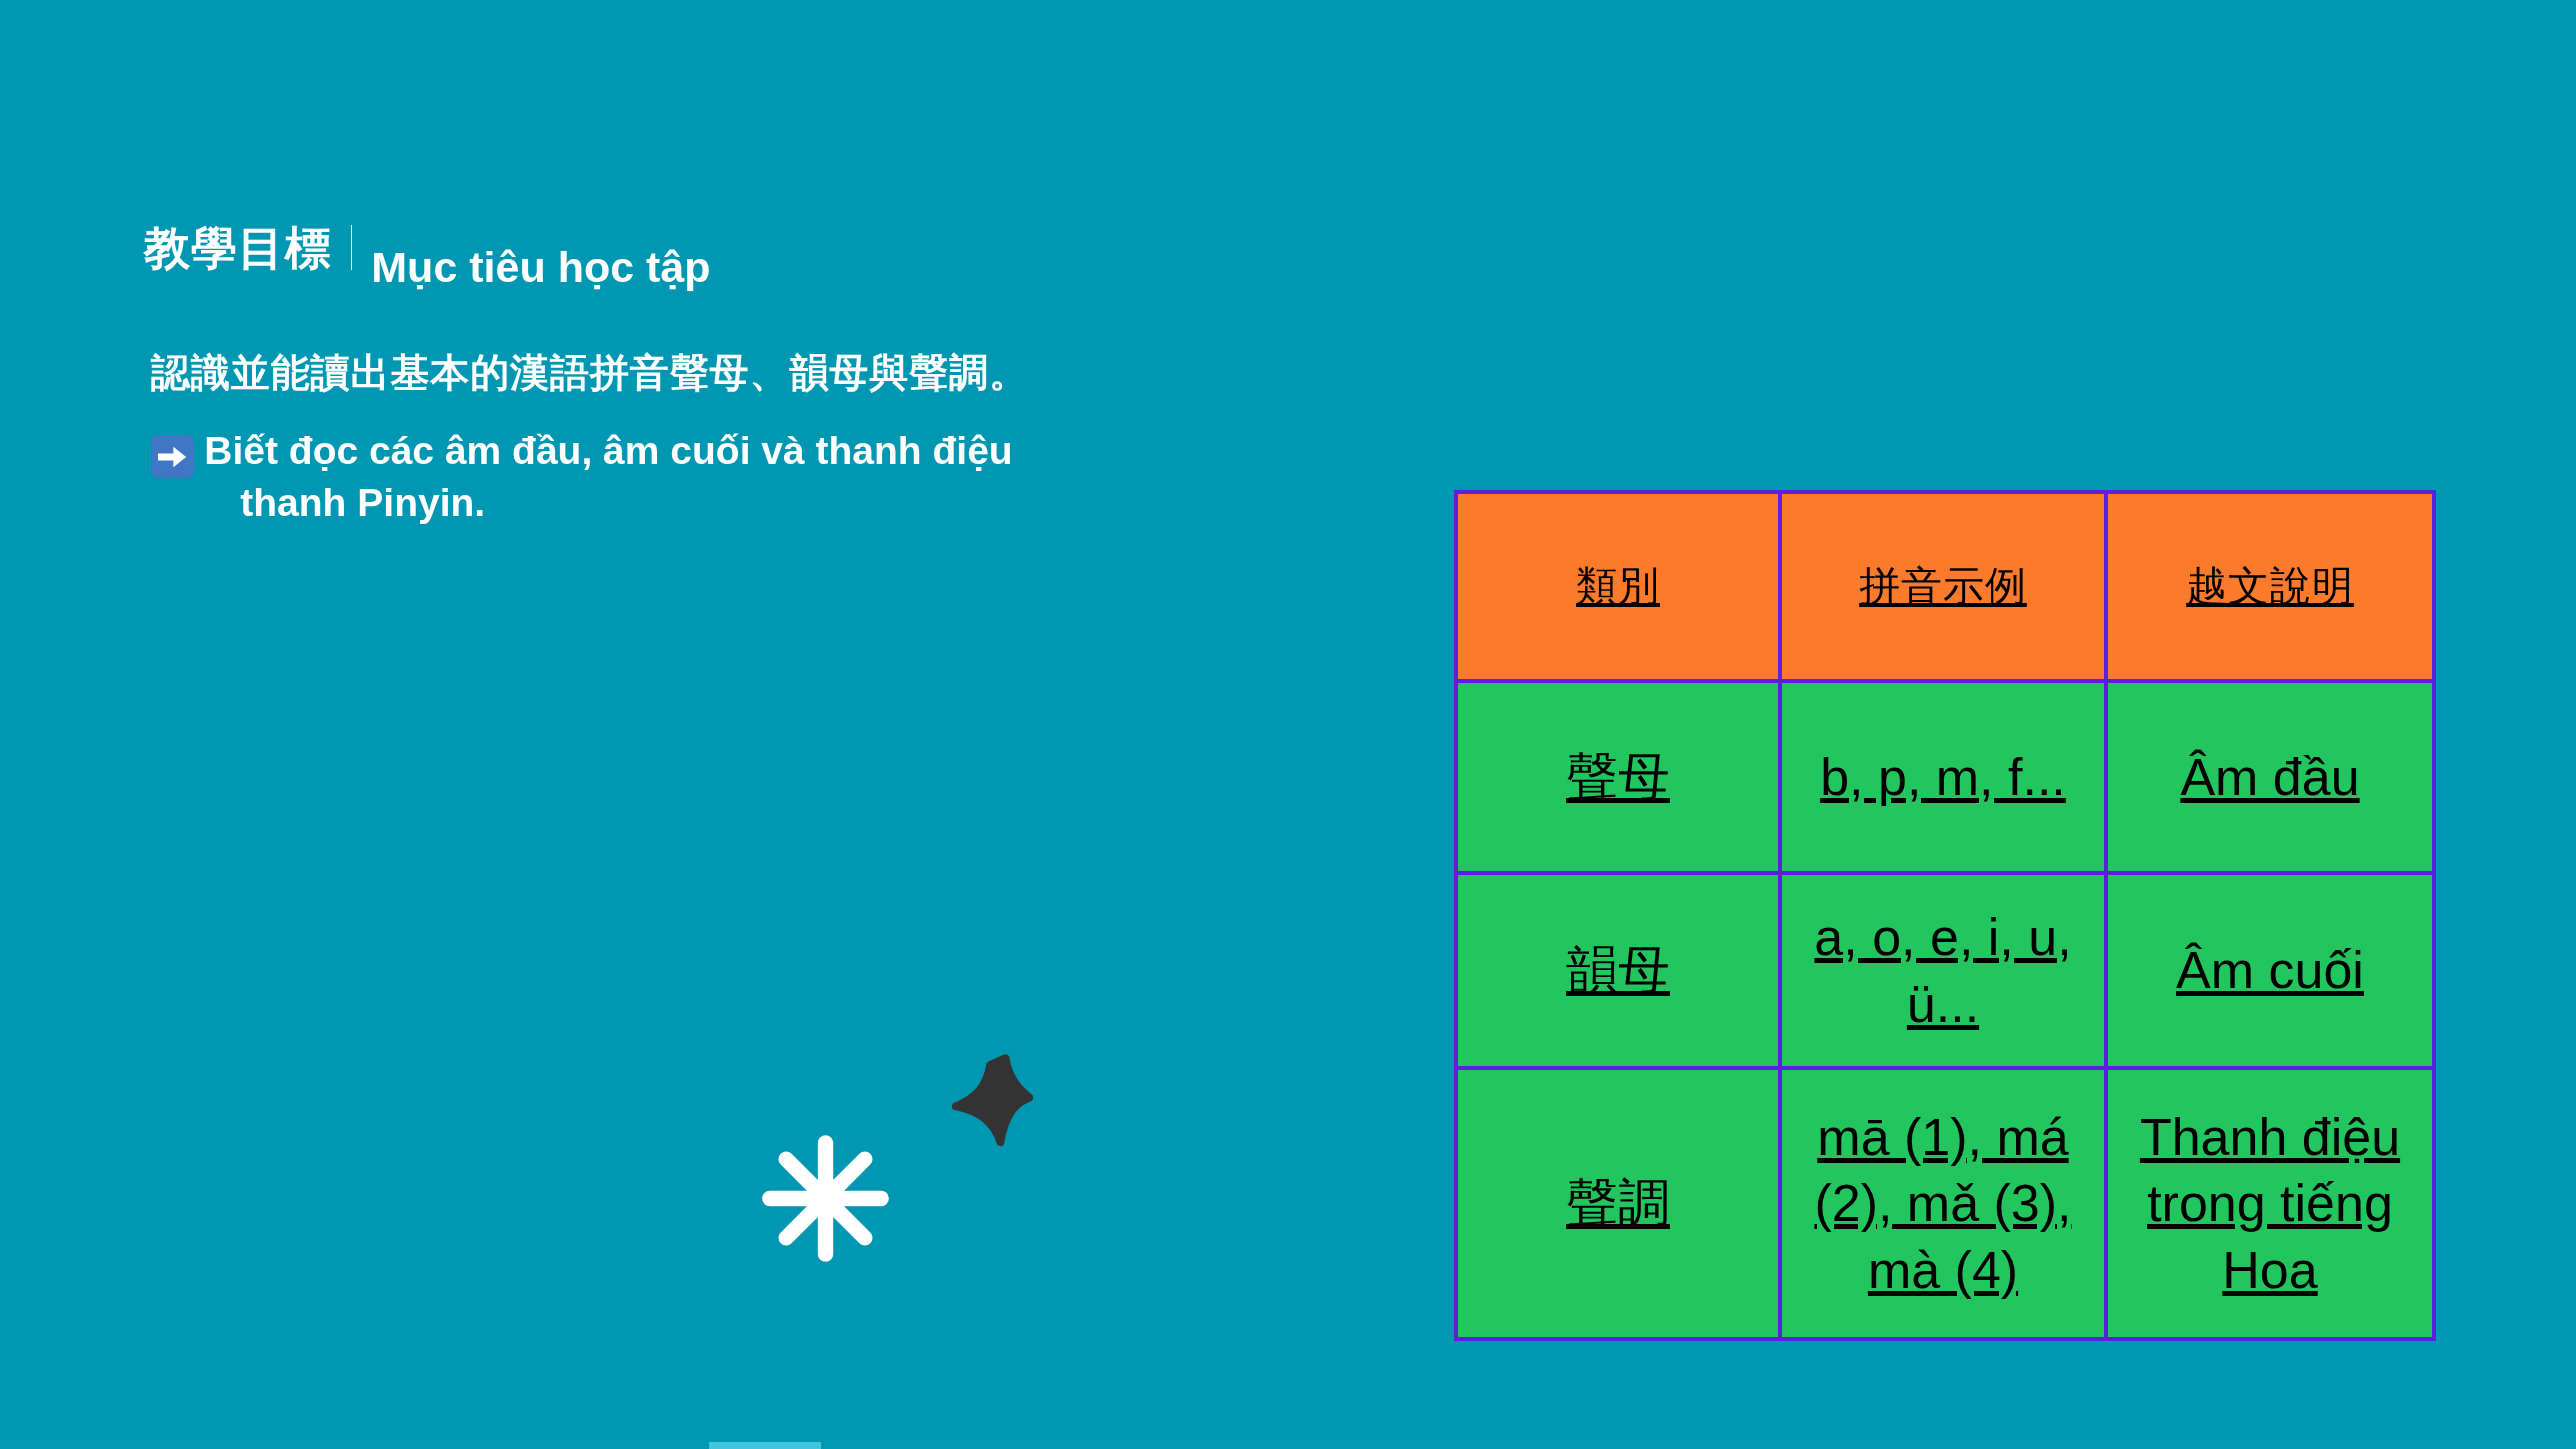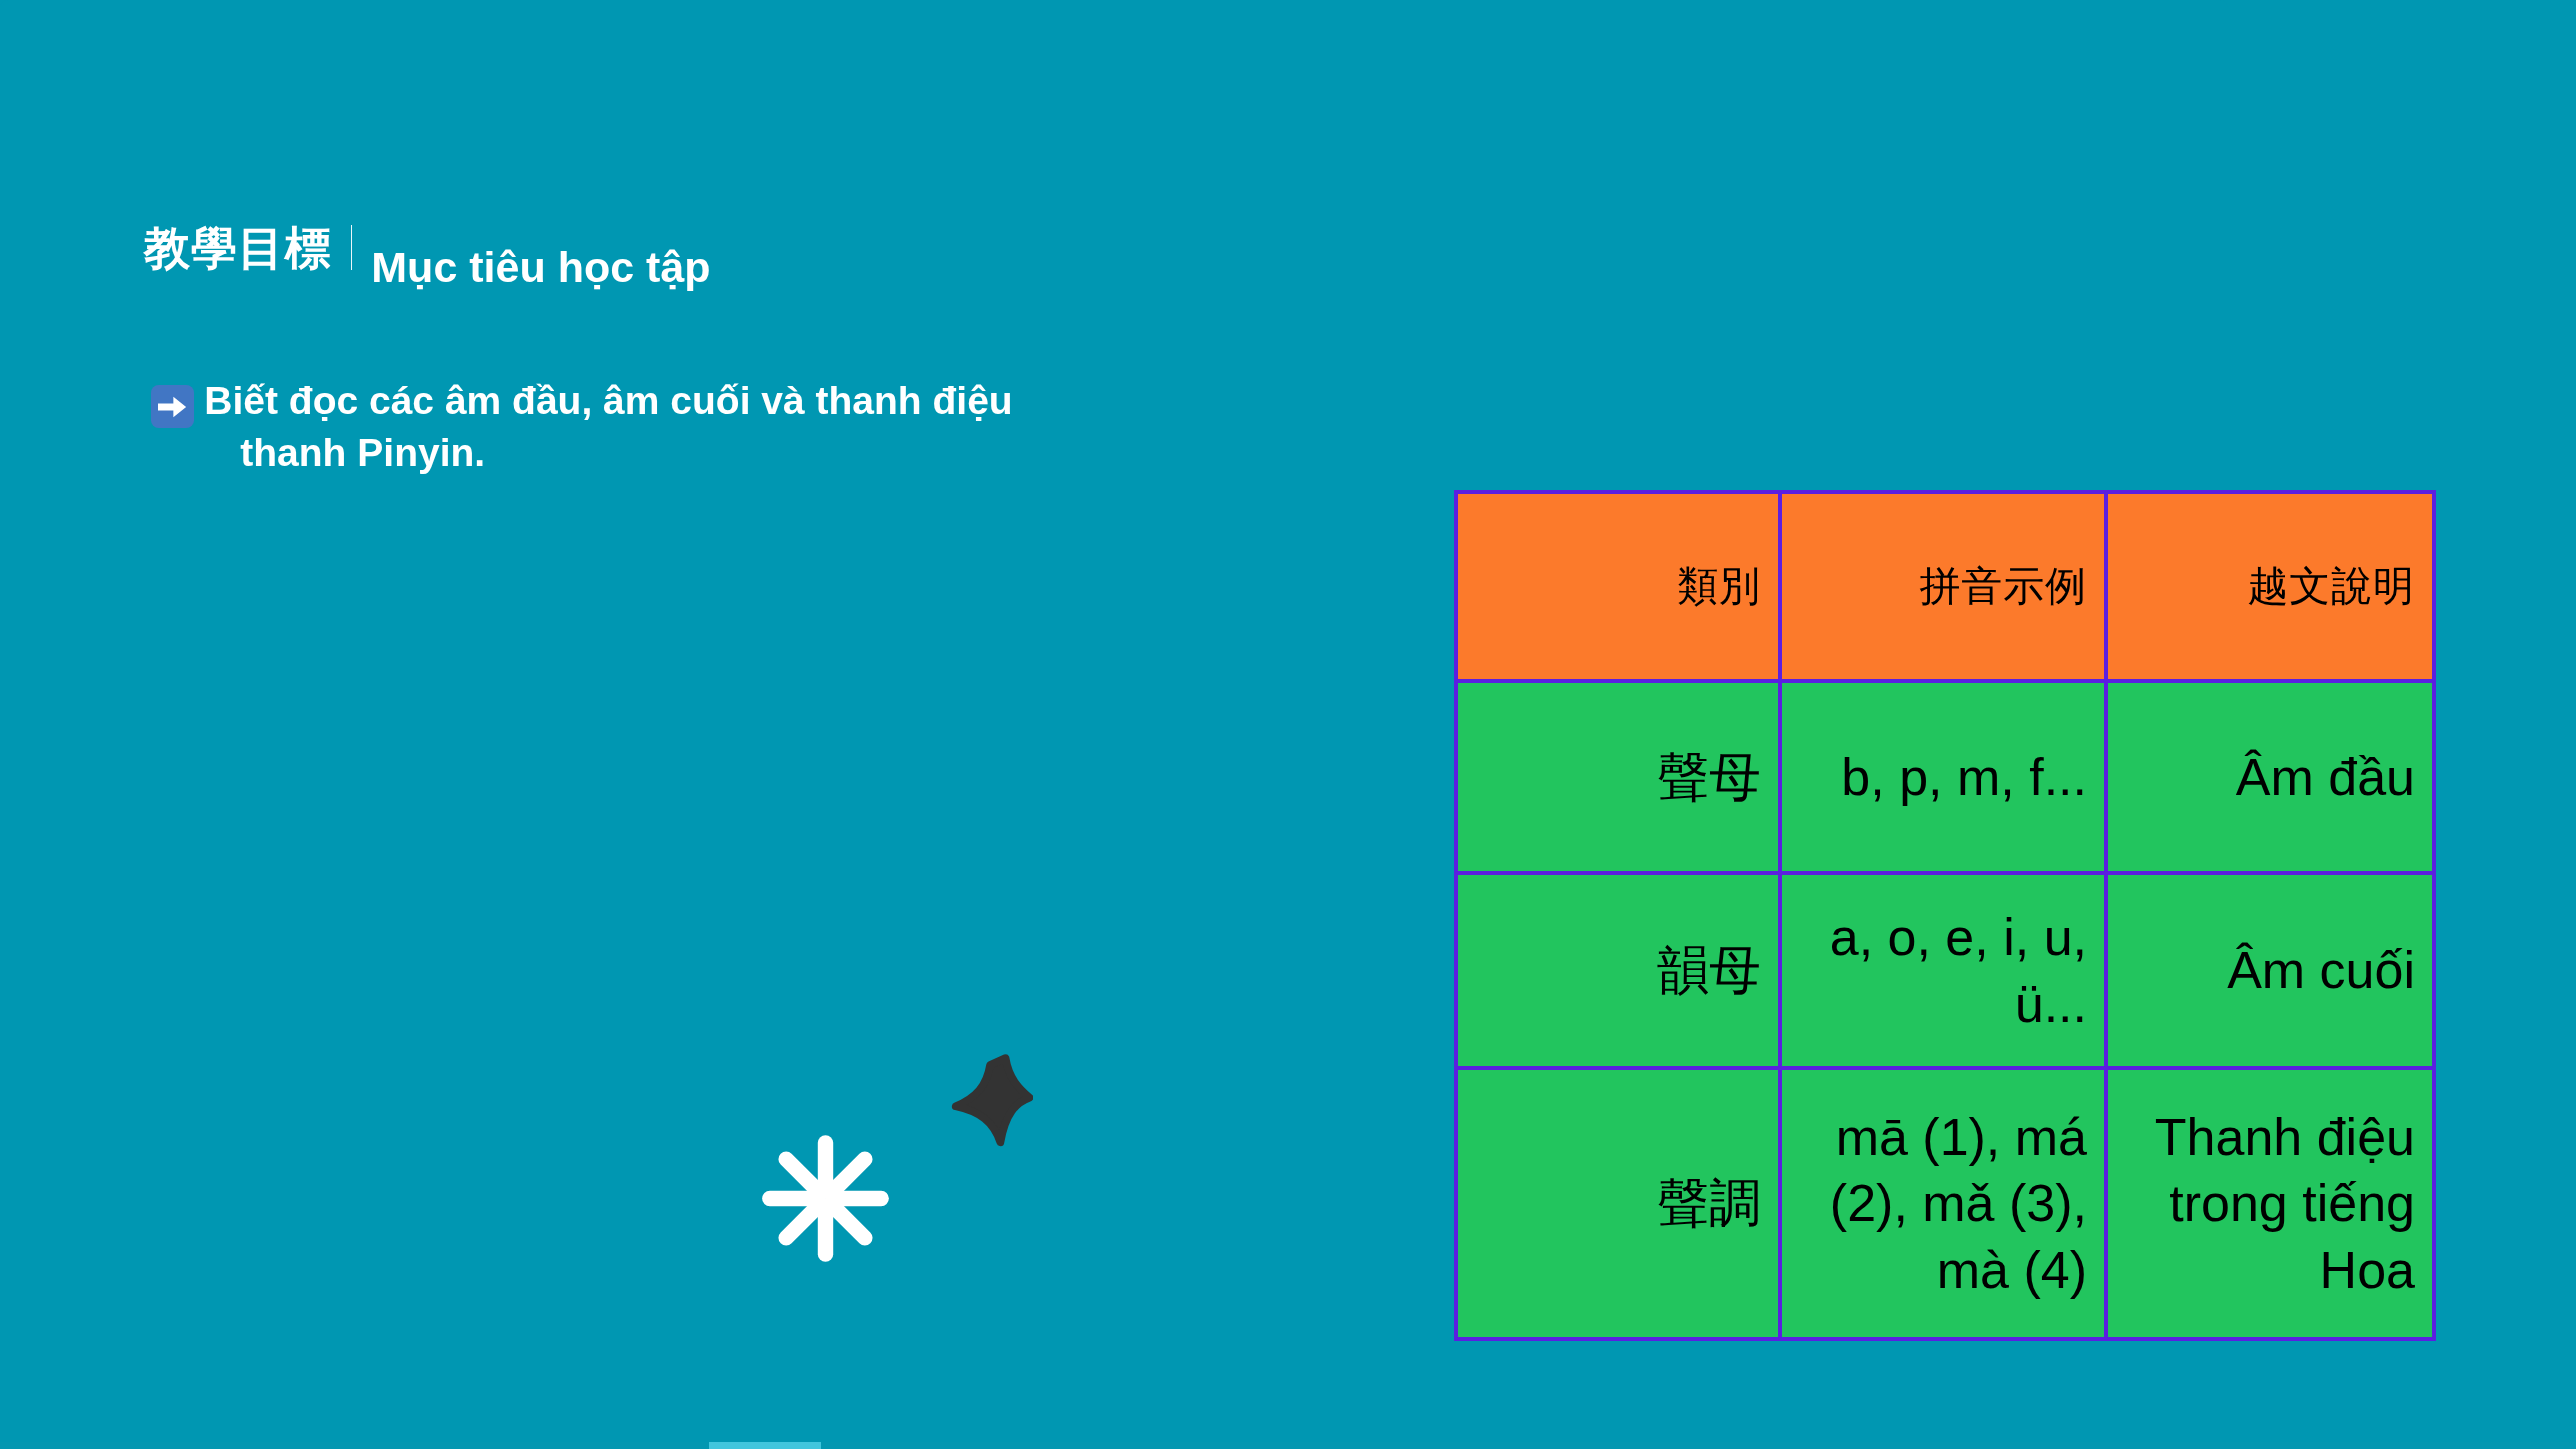--- a/index.html
+++ b/index.html
@@ -131,24 +131,25 @@
     background: #ffffff;
     border: 4.3px solid #5b1fe0;
   }
   table.pinyin-table col.c1 { width: 324px; }
   table.pinyin-table col.c2 { width: 326px; }
   table.pinyin-table col.c3 { width: 328px; }
   table.pinyin-table th,
   table.pinyin-table td {
     border: 4.3px solid #5b1fe0;
     padding: 0 17px;
-    text-align: right;
+    text-align: center;
     vertical-align: middle;
     font-weight: 400;
     color: #000000;
+    text-decoration: underline;
   }
   table.pinyin-table thead th {
     background: #fc7a2b;
     height: 185px;
     font-size: 41px;
     letter-spacing: 0.9px;
   }
   table.pinyin-table tbody td {
     background: #22c55e;
     font-size: 52px;
@@ -181,20 +182,21 @@
 
 <div id="slide">
 
   <div id="heading-block">
     <span id="heading-zh">教學目標</span>
     <span id="heading-sep"></span>
     <span id="heading-vi">Mục tiêu học tập</span>
   </div>
 
   <div id="body-block">
+    <div class="body-line-zh">認識並能讀出基本的漢語拼音聲母、韻母與聲調。</div>
     <div class="bullet-row">
       <span class="arrow-emoji">
         <svg width="29" height="24" viewBox="0 0 34 28" aria-hidden="true">
           <path d="M0 10 L18 10 L18 2 L33 14 L18 26 L18 18 L0 18 Z" fill="#ffffff"></path>
         </svg>
       </span>
       <span class="bullet-text">
         <span>Biết đọc các âm đầu, âm cuối và thanh điệu</span>
         <span class="l2">thanh Pinyin.</span>
       </span>

